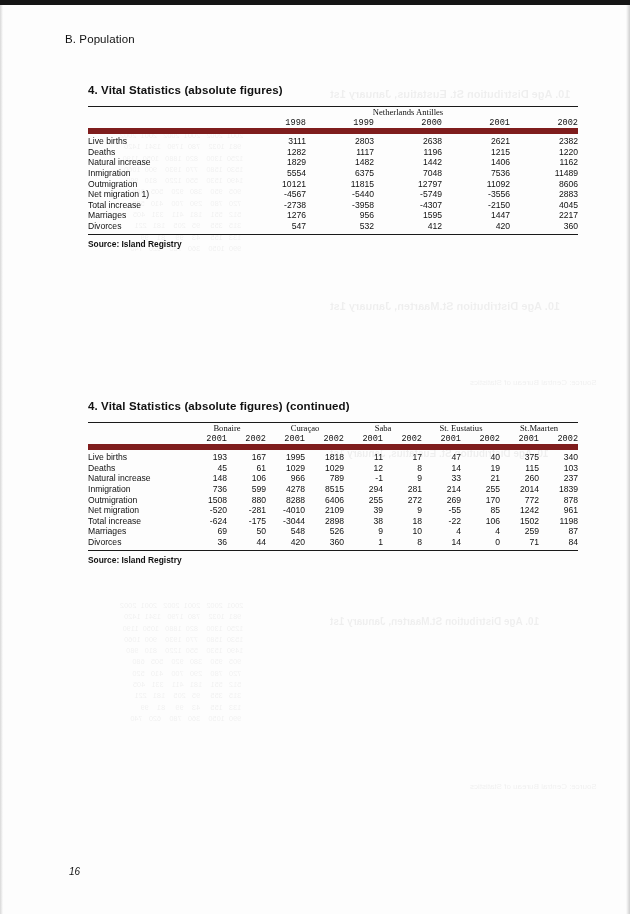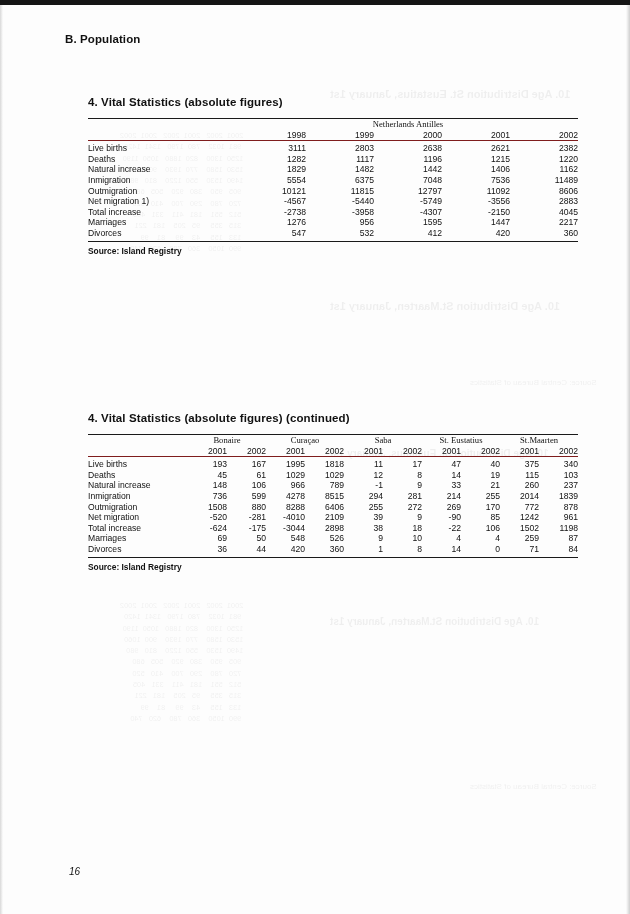--- a/index.html
+++ b/index.html
@@ -40,56 +40,55 @@
     height: 909px;
     background: linear-gradient(to left, #cfcfcf, #fdfdfd);
   }
 
   
   .section-heading {
     position: absolute;
     left: 65px;
     top: 33px;
     font-size: 11.5px;
-    font-weight: bold;
+    font-weight: normal;
     color: #111;
     letter-spacing: 0.1px;
   }
 
   
   .table-block {
     position: absolute;
     left: 88px;
     width: 490px;
   }
   .table-title {
     font-size: 11.5px;
     font-weight: bold;
     color: #111;
     margin-bottom: 10px;
     letter-spacing: 0.1px;
-    margin-top: 12px;
   }
 
   table.stat {
     width: 490px;
     border-collapse: collapse;
     font-size: 8.6px;
     color: #111;
     table-layout: fixed;
   }
   table.stat th,
   table.stat td {
     padding: 0;
     font-weight: normal;
     line-height: 10.6px;
     white-space: nowrap;
   }
   .rule-top   { border-top: 1.6px solid #1a1a1a; }
-  .rule-mid   { border-bottom: 1px solid #7f1d1d; }
+  .rule-mid   { border-bottom: 6px solid #7f1d1d; font-family: Liberation Mono, monospace; }
   .rule-thick { border-bottom: 1.6px solid #1a1a1a; }
 
   td.label, th.label { text-align: left; padding-left: 1px; }
   td.num, th.num { text-align: right; padding-right: 3px; }
 
   th.grp {
     text-align: center;
     font-weight: bold;
     font-size: 8.6px;
     padding-bottom: 2px;
@@ -409,21 +408,21 @@
           <td class="num">878</td>
         </tr>
         <tr>
           <td class="label">Net migration</td>
           <td class="num">-520</td>
           <td class="num">-281</td>
           <td class="num">-4010</td>
           <td class="num">2109</td>
           <td class="num">39</td>
           <td class="num">9</td>
-          <td class="num">-90</td>
+          <td class="num">-55</td>
           <td class="num">85</td>
           <td class="num">1242</td>
           <td class="num">961</td>
         </tr>
         <tr>
           <td class="label">Total increase</td>
           <td class="num">-624</td>
           <td class="num">-175</td>
           <td class="num">-3044</td>
           <td class="num">2898</td>

